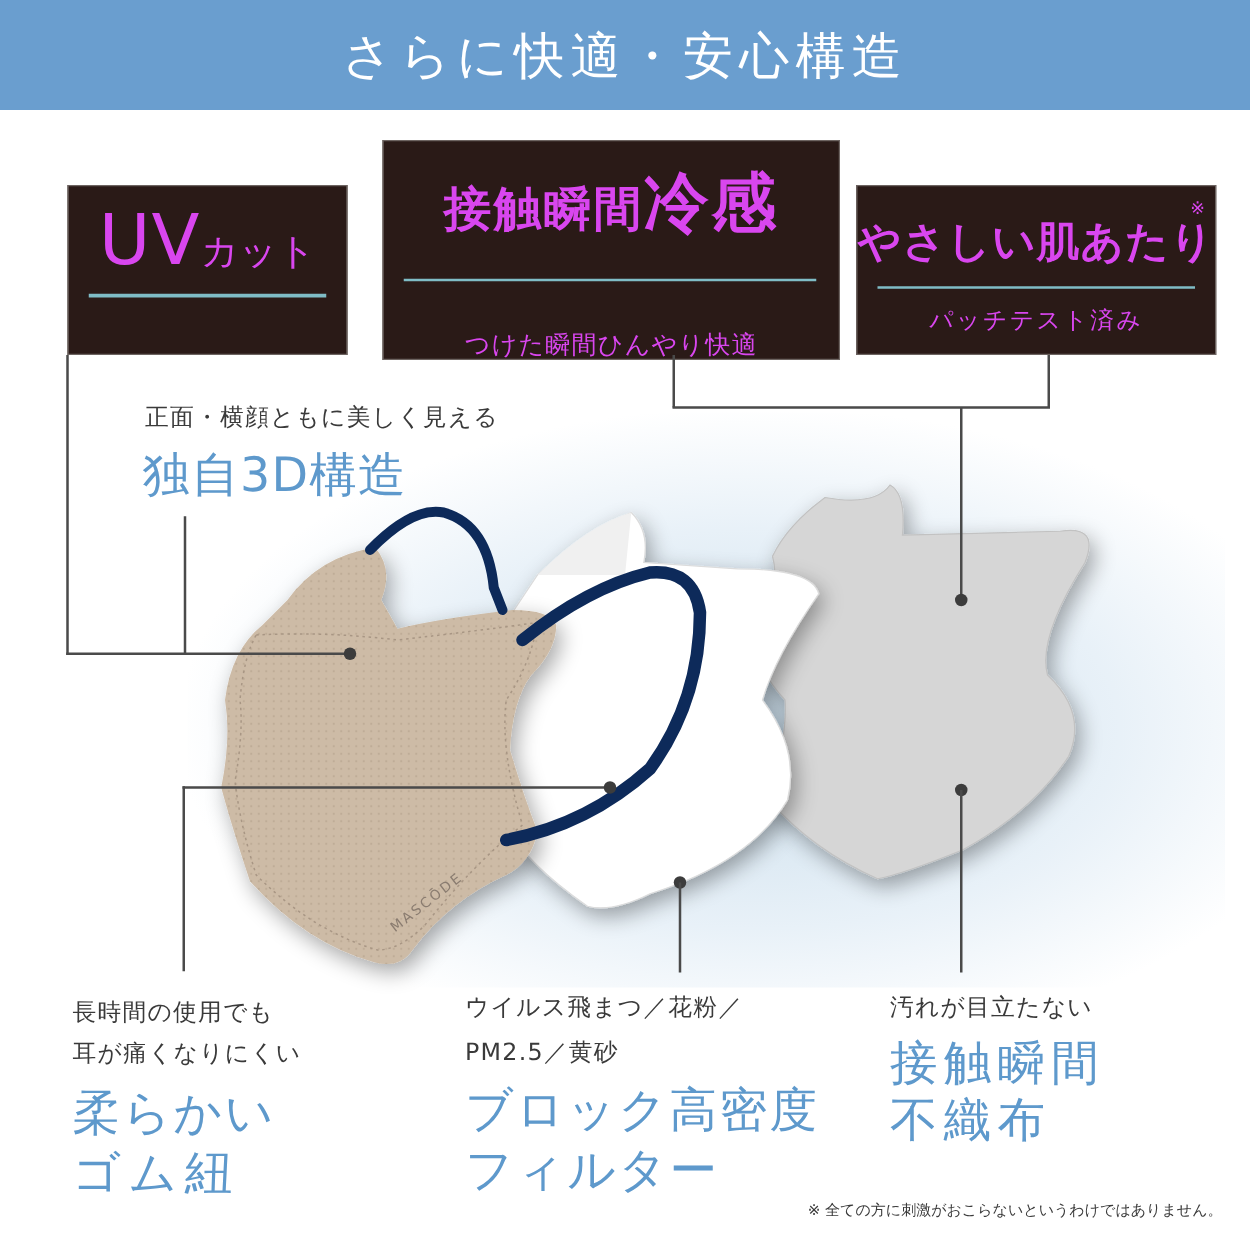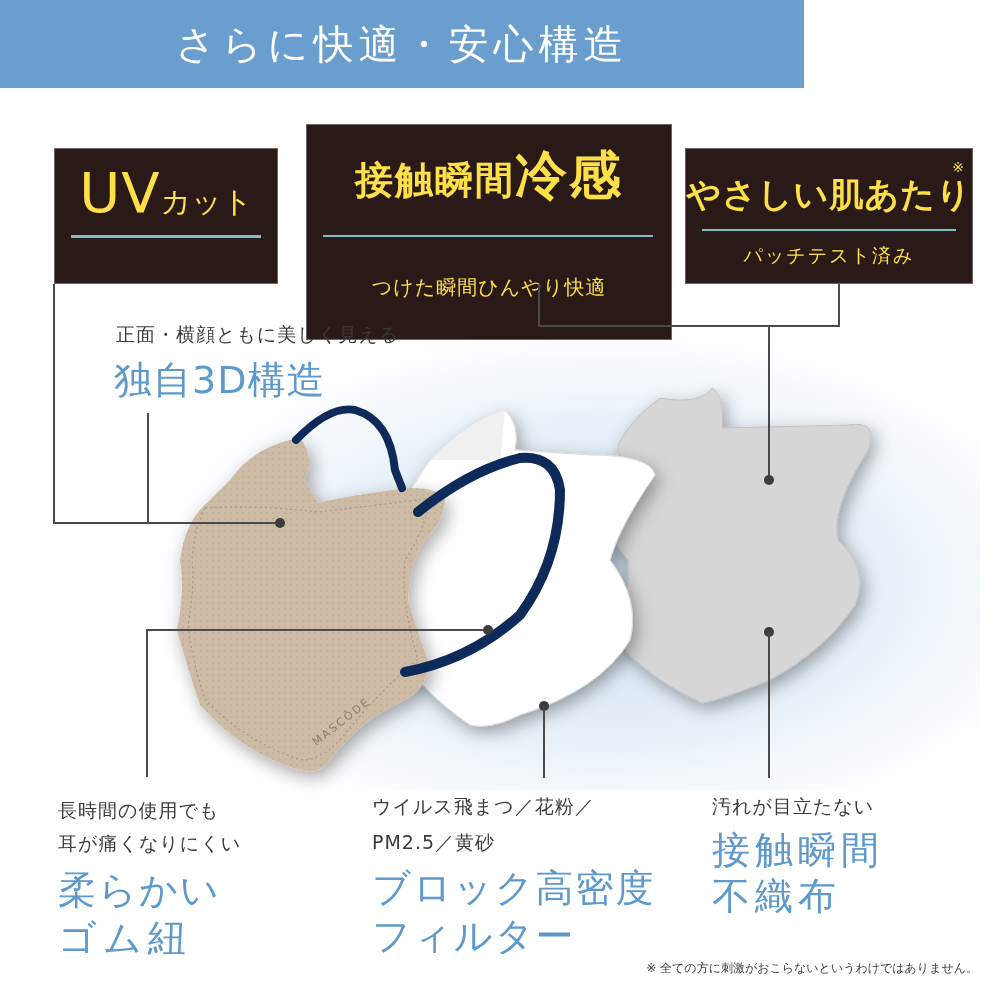--- a/index.html
+++ b/index.html
@@ -1,43 +1,43 @@
 <!DOCTYPE html>
 <html><head>
 <meta charset="utf-8">
 <style>
   * { box-sizing: border-box; margin: 0; padding: 0; }
   html, body { width: 1000px; height: 1000px; background: #ffffff; overflow: hidden; }
   body { position: relative; font-family: "DejaVu Sans", "Liberation Sans", sans-serif; color: #3a3a3a; }
 
   .header-band {
-    position: absolute; left: 0; top: 0; width: 804px; height: 88px;
+    position: absolute; left: 0; top: 0; width: 1000px; height: 88px;
     background: #6a9ecf;
     display: flex; align-items: center; justify-content: center;
   }
   .header-title {
     color: #ffffff; font-size: 40px; letter-spacing: 5px; font-weight: normal;
   }
 
   .feature-box {
     position: absolute; background: #2a1a17; border: 1px solid #6d6461;
-    color: #fde047; text-align: center;
+    color: #d946ef; text-align: center;
   }
   .feature-box .title { display: block; white-space: nowrap; }
   .feature-box .divider { position: absolute; height: 3px; background: #7fbcc6; }
   .feature-box .sub { position: absolute; left: 0; right: 0; white-space: nowrap; }
 
   #box-uv { left: 54px; top: 148px; width: 224px; height: 136px; }
   #box-uv .title { position: absolute; left: 0; right: 0; top: 14px; font-size: 50px; line-height: 60px; }
   #box-uv .title .big { font-size: 56px; letter-spacing: 1px; }
   #box-uv .title .small { font-size: 30px; }
   #box-uv .divider { left: 16px; right: 16px; top: 86px; }
   #box-uv .sub { top: 96px; font-size: 19px; letter-spacing: 1px; }
 
-  #box-cool { left: 306px; top: 124px; width: 366px; height: 216px; }
+  #box-cool { left: 306px; top: 112px; width: 366px; height: 176px; }
   #box-cool .title { position: absolute; left: 0; right: 0; top: 22px; font-size: 38px; line-height: 56px; font-weight: bold; letter-spacing: 2px; }
   #box-cool .title .big { font-size: 52px; }
   #box-cool .divider { left: 16px; right: 18px; top: 110px; height: 2px; }
   #box-cool .sub { top: 124px; font-size: 20px; letter-spacing: 1px; margin-top: 25px; }
 
   #box-skin { left: 685px; top: 148px; width: 288px; height: 136px; }
   #box-skin .title { position: absolute; left: 0; right: 0; top: 22px; font-size: 34px; line-height: 46px; font-weight: bold; letter-spacing: 1px; }
   #box-skin .note { position: absolute; right: 8px; top: 10px; font-size: 14px; }
   #box-skin .divider { left: 16px; right: 16px; top: 80px; height: 2px; }
   #box-skin .sub { top: 94px; font-size: 19px; letter-spacing: 2px; }

